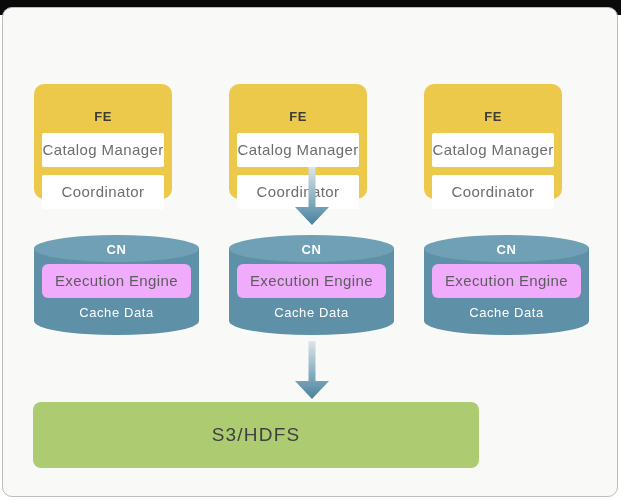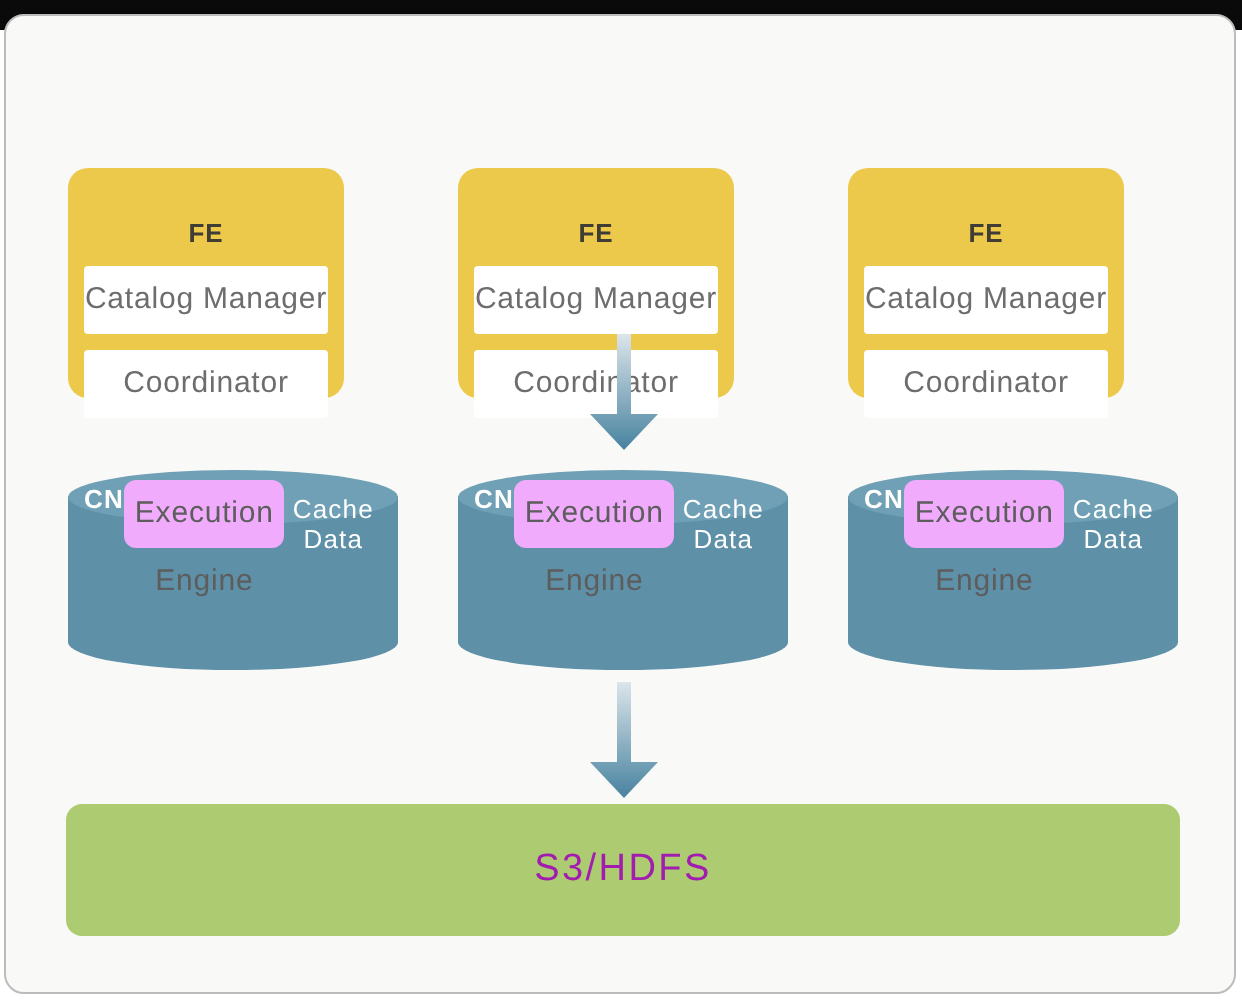--- a/index.html
+++ b/index.html
@@ -83,21 +83,21 @@
     position: absolute; top: 13px; left: 0; right: 0; bottom: 0;
     background: #5e90a8;
     border-radius: 0 0 83px 83px / 0 0 14px 14px;
     z-index: 0;
   }
   .cyl-content {
     position: absolute; top: 0; left: 0; right: 0; bottom: 0;
     z-index: 2;
     box-sizing: border-box;
     padding: 5px 8px 0 8px;
-    display: flex; flex-direction: row;
+    display: flex; flex-direction: column;
   }
   .cn-label {
     text-align: center;
     font-size: 13px; font-weight: bold; color: #ffffff;
     letter-spacing: 0.6px;
     height: 20px; line-height: 20px;
     margin-bottom: 4px;
   }
   .engine-box {
     background: #f0abfc;
@@ -110,25 +110,25 @@
   .cache-label {
     text-align: center;
     font-size: 13px; font-weight: normal; color: #ffffff;
     letter-spacing: 0.6px;
     margin-top: 7px;
   }
 
   
   .storage {
     position: absolute; top: 394px; left: 30px;
-    width: 557px; height: 66px;
+    width: 446px; height: 66px;
     background: #adcc72;
     border-radius: 8px;
     display: flex; align-items: center; justify-content: center;
-    font-size: 19px; color: #a21caf;
+    font-size: 19px; color: #404040;
     letter-spacing: 1.2px;
   }
 </style>
 </head>
 <body>
 
 <div class="stage">
   <div class="top-bar"></div>
 
   <div class="panel">

